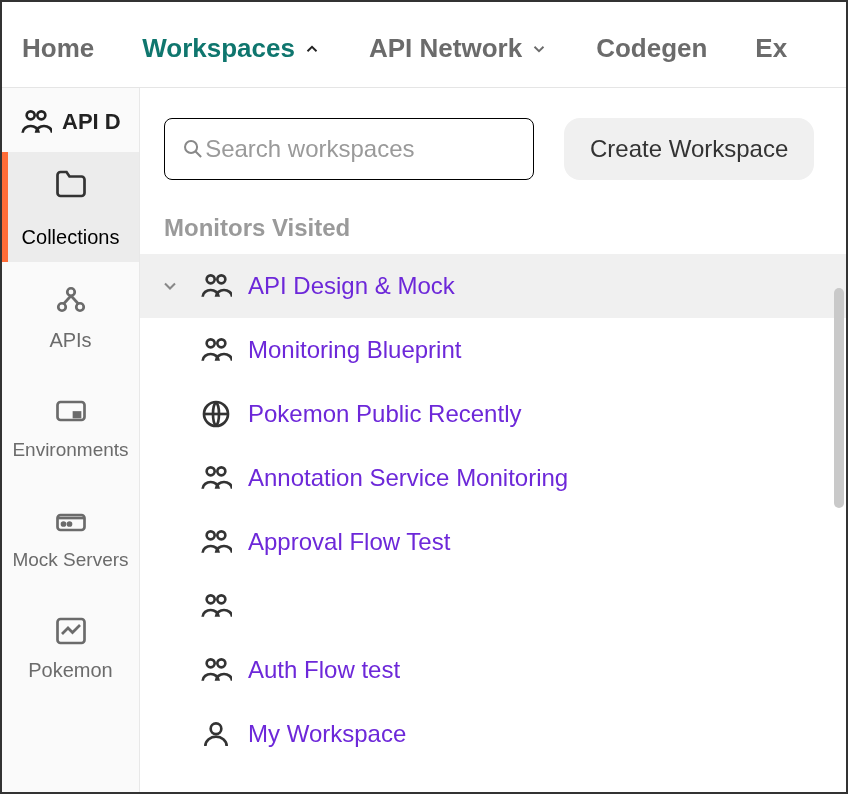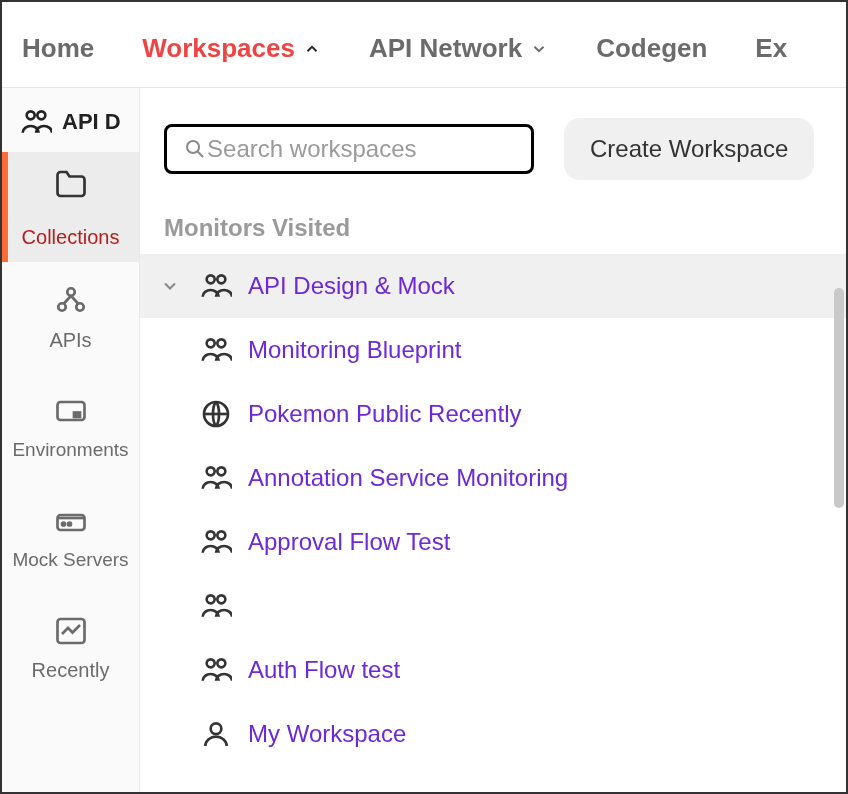--- a/index.html
+++ b/index.html
@@ -25,21 +25,21 @@
       font-size: 26px;
       font-weight: 600;
       color: #6b6b6b;
       display: flex;
       align-items: center;
       gap: 8px;
       cursor: pointer;
       white-space: nowrap;
     }
     .nav-item.active {
-      color: #ef4444;
+      color: #0f766e;
     }
     .chevron {
       width: 18px;
       height: 18px;
     }
     .main-area {
       display: flex;
       height: calc(100% - 78px);
       position: relative;
     }
@@ -70,21 +70,21 @@
       justify-content: center;
       height: 110px;
       gap: 10px;
       color: #6b6b6b;
       font-size: 20px;
       cursor: pointer;
       position: relative;
     }
     .sidenav-item.selected {
       background: #ececec;
-      color: #b91c1c;
+      color: #000000;
       gap: 24px;
     }
     .sidenav-item.selected::before {
       content: "";
       position: absolute;
       left: 0;
       top: 0;
       bottom: 0;
       width: 6px;
       background: #ff6c37;
@@ -106,23 +106,23 @@
     .dropdown-header {
       display: flex;
       gap: 30px;
       padding: 30px 24px 22px 24px;
       align-items: center;
     }
     .search-box {
       flex: 1;
       display: flex;
       align-items: center;
-      border: 3px solid #000000;
+      border: 1px solid #000000;
       border-radius: 8px;
-      height: 50px;
+      height: 62px;
       padding: 0 16px;
       max-width: 370px;
     }
     .search-box input {
       border: none;
       outline: none;
       font-size: 24px;
       color: #666;
       width: 100%;
       background: transparent;
@@ -258,21 +258,21 @@
           <circle cx="11" cy="14" r="1" fill="#6b6b6b"></circle>
         </svg>
       <span style="font-size:19px;">Mock Servers</span>
     </div>
 
     <div class="sidenav-item">
       <svg class="sidenav-icon" viewBox="0 0 24 24" fill="none" stroke="#6b6b6b" stroke-width="1.8">
           <rect x="3" y="4" width="18" height="16" rx="2"></rect>
           <polyline points="6 14 10 10 13 13 18 8"></polyline>
         </svg>
-      <span>Recently</span>
+      <span>Pokemon</span>
     </div>
   </div>
 
   <div class="dropdown">
     <div class="dropdown-header">
       <div class="search-box">
         <svg width="26" height="26" viewBox="0 0 24 24" fill="none" stroke="#888" stroke-width="2">
             <circle cx="10" cy="10" r="6"></circle>
             <line x1="20" y1="20" x2="14.5" y2="14.5"></line>
           </svg>

